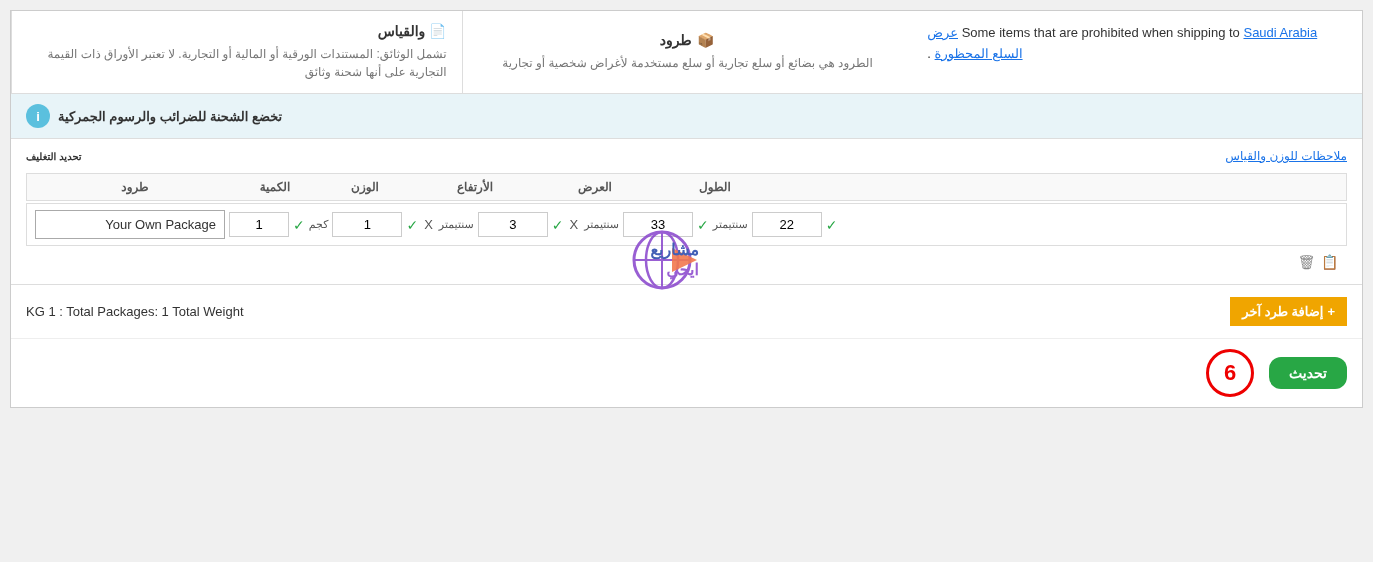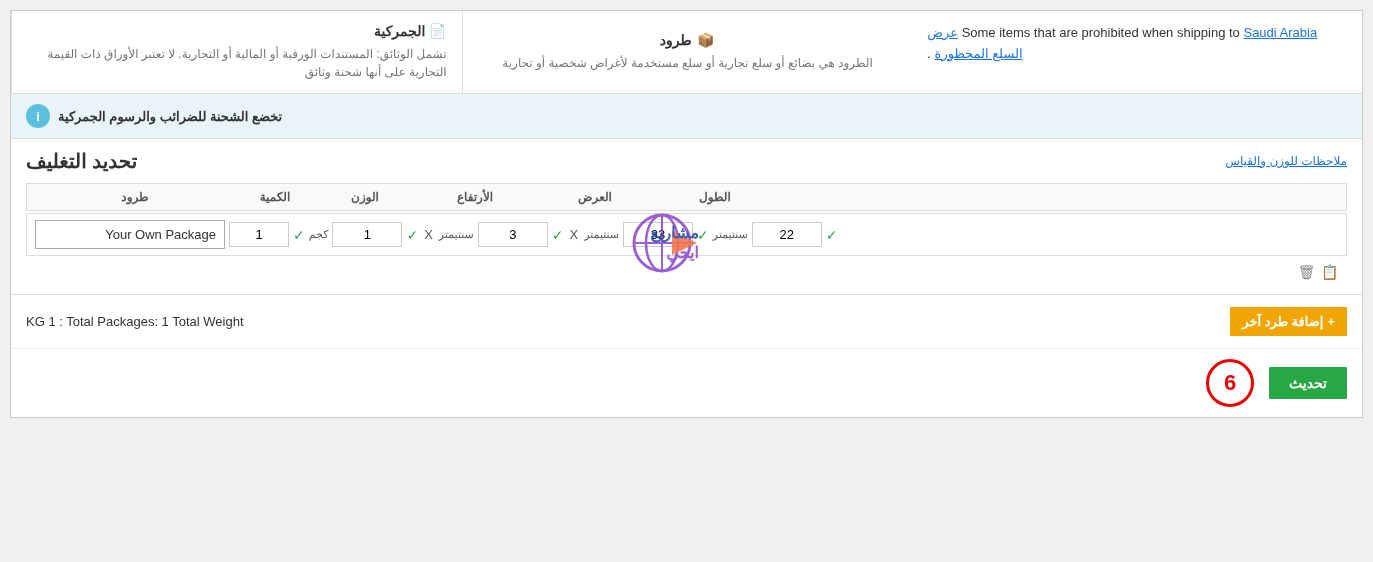--- a/index.html
+++ b/index.html
@@ -108,21 +108,21 @@
     .packaging-section {
       padding: 10px 15px;
     }
     .packaging-header {
       display: flex;
       justify-content: space-between;
       align-items: center;
       margin-bottom: 10px;
     }
     .packaging-title {
-      font-size: 20px;
+      font-size: 10px;
       font-weight: bold;
       color: #333;
     }
     .weight-note {
       color: #1a73e8;
       font-size: 12px;
       text-decoration: underline;
       cursor: pointer;
     }
     
@@ -244,38 +244,38 @@
       border-top: 1px solid #eee;
     }
     .update-btn {
       background: #28a745;
       color: white;
       border: none;
       padding: 8px 20px;
       font-size: 14px;
       font-weight: bold;
       cursor: pointer;
-      border-radius: 1px;
+      border-radius: 12px;
     }
     .step-badge {
       width: 48px;
       height: 48px;
       border-radius: 50%;
       border: 3px solid #e00;
       display: flex;
       align-items: center;
       justify-content: center;
       font-size: 22px;
       font-weight: bold;
       color: #e00;
     }
     
     .logo-area {
       position: absolute;
-      top: 193px;
+      top: 210px;
       left: 50%;
       transform: translateX(-50%);
       pointer-events: none;
       opacity: 0.85;
       z-index: 10;
     }
     .logo-svg {
       width: 160px;
       height: 80px;
     }
@@ -303,21 +303,21 @@
     </svg>
   </div>
 
   <div class="outer-wrapper">
 
     <div class="top-section">
 
       <div class="top-col">
         <div class="top-col-title">
           <span>📄</span>
-          <span>الجمركية</span>
+          <span>والقياس</span>
         </div>
         <div class="top-col-desc">تشمل الوثائق: المستندات الورقية أو المالية أو التجارية. لا تعتبر الأوراق ذات القيمة التجارية على أنها شحنة وثائق</div>
       </div>
 
       <div class="top-col col-middle">
         <div class="top-col-title">
           <span>📦</span>
           <span>طرود</span>
         </div>
         <div class="top-col-desc">الطرود هي بضائع أو سلع تجارية أو سلع مستخدمة لأغراض شخصية أو تجارية</div>

